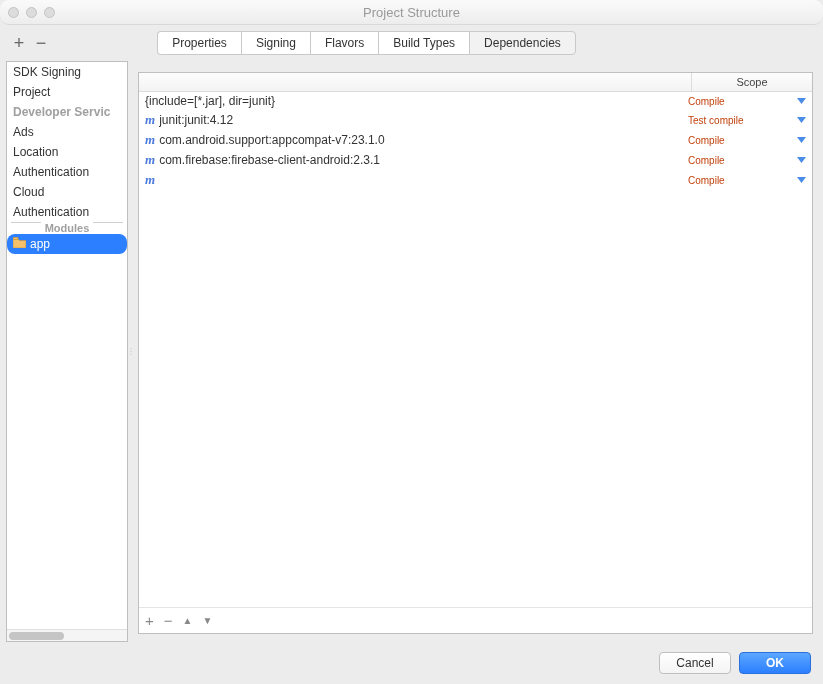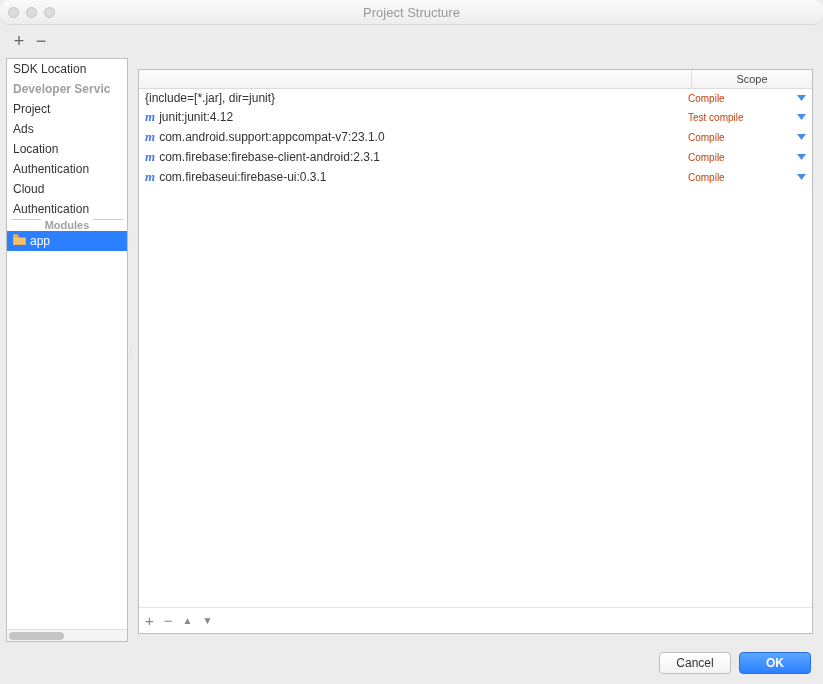--- a/index.html
+++ b/index.html
@@ -124,20 +124,21 @@
       flex: 1;
       height: 1px;
       background: #d0d0d0;
     }
     .sidebar-item.selected {
       background: #2c7fff;
       color: #fff;
       display: flex;
       align-items: center;
       gap: 4px;
+      border-radius: 8px;
     }
     .folder-icon {
       display: inline-block;
     }
     .sidebar-scrollbar {
       height: 12px;
       background: #f5f5f5;
       border-top: 1px solid #e0e0e0;
       margin-top: auto;
       position: relative;
@@ -259,29 +260,36 @@
       <div class="traffic-light"></div>
       <div class="traffic-light"></div>
       <div class="traffic-light"></div>
     </div>
     <div class="titlebar-title">Project Structure</div>
   </div>
 
   <div class="toolbar-row">
     <div class="tool-plus">+</div>
     <div class="tool-minus">−</div>
+    <div class="tabs">
+      <div class="tab">Properties</div>
+      <div class="tab">Signing</div>
+      <div class="tab">Flavors</div>
+      <div class="tab">Build Types</div>
+      <div class="tab active">Dependencies</div>
+    </div>
     <div style="width:130px"></div>
   </div>
 
   <div class="content-row">
     <div class="sidebar">
       <div class="sidebar-list">
-        <div class="sidebar-item">SDK Location</div>
+        <div class="sidebar-item">SDK Signing</div>
+        <div class="sidebar-item">Project</div>
         <div class="sidebar-item section-head">Developer Servic</div>
-        <div class="sidebar-item">Project</div>
         <div class="sidebar-item">Ads</div>
         <div class="sidebar-item">Location</div>
         <div class="sidebar-item">Authentication</div>
         <div class="sidebar-item">Cloud</div>
         <div class="sidebar-item">Authentication</div>
         <div class="modules-divider">
           <span>Modules</span>
         </div>
         <div class="sidebar-item selected">
           <span class="folder-icon">
@@ -350,21 +358,20 @@
             <div class="dep-scope">Compile</div>
             <div class="scope-dd">
                 <svg width="9" height="6">
                   <polygon points="0,0 9,0 4.5,6" fill="#4a8de8"></polygon>
                 </svg>
               </div>
           </div>
           <div class="dep-row">
             <div class="dep-name">
               <span class="m-icon">m</span>
-              <span>com.firebaseui:firebase-ui:0.3.1</span>
             </div>
             <div class="dep-scope">Compile</div>
             <div class="scope-dd">
                 <svg width="9" height="6">
                   <polygon points="0,0 9,0 4.5,6" fill="#4a8de8"></polygon>
                 </svg>
               </div>
           </div>
         </div>
         <div class="deps-footer">

